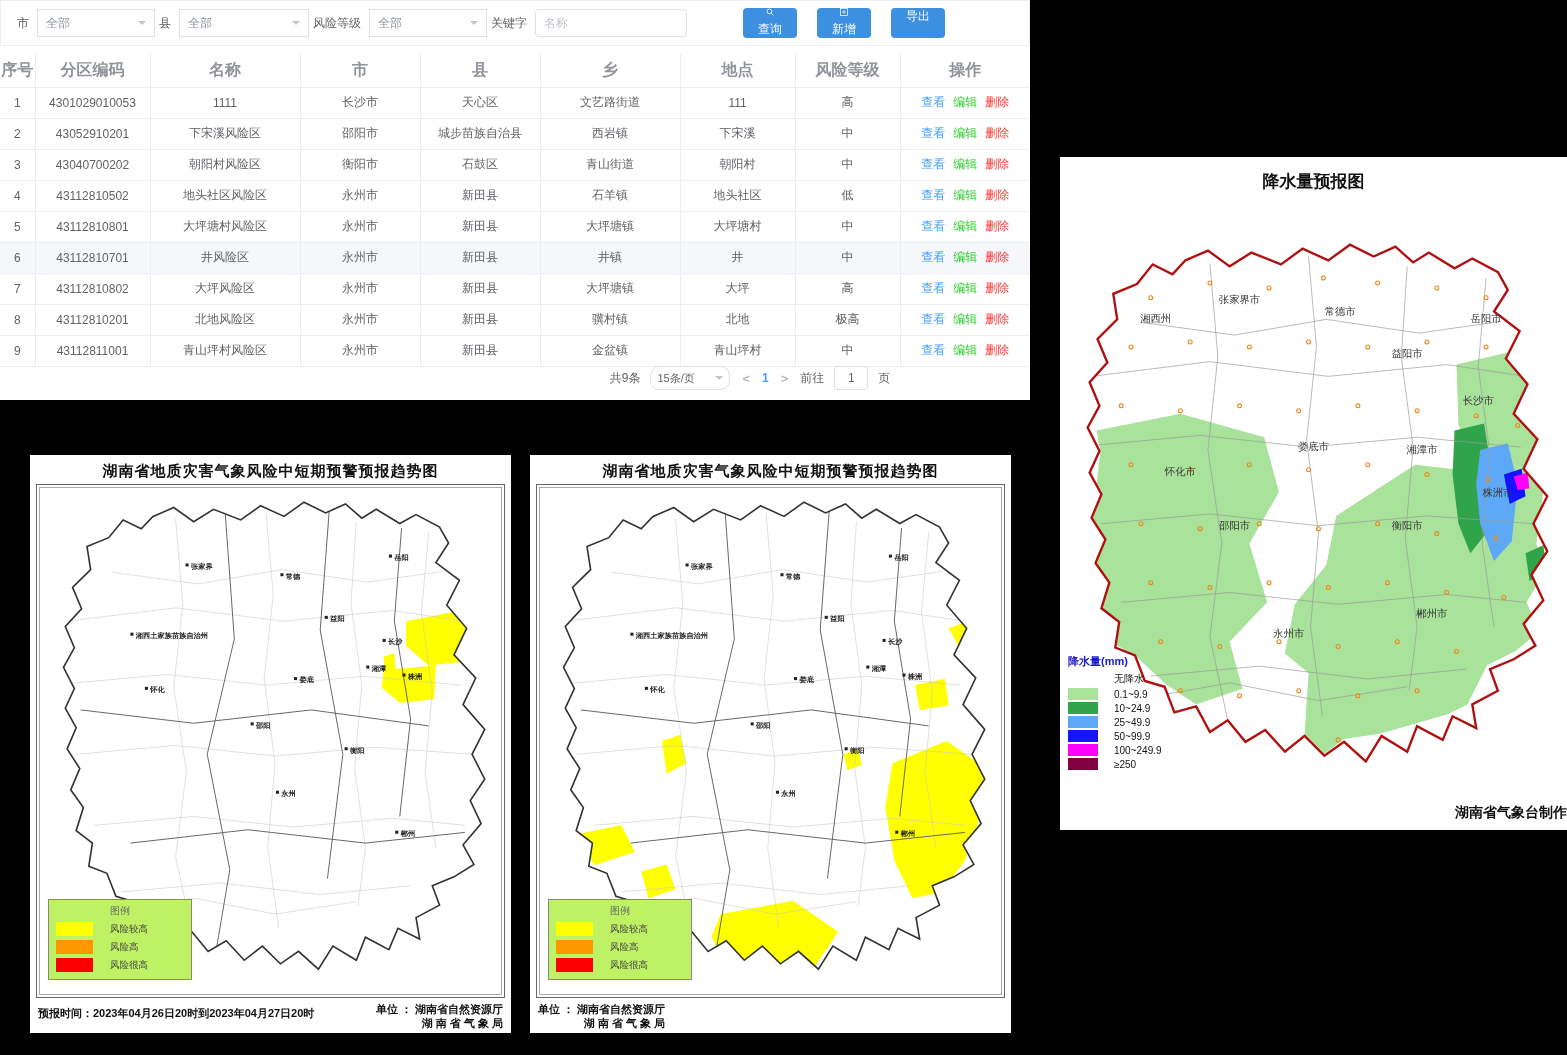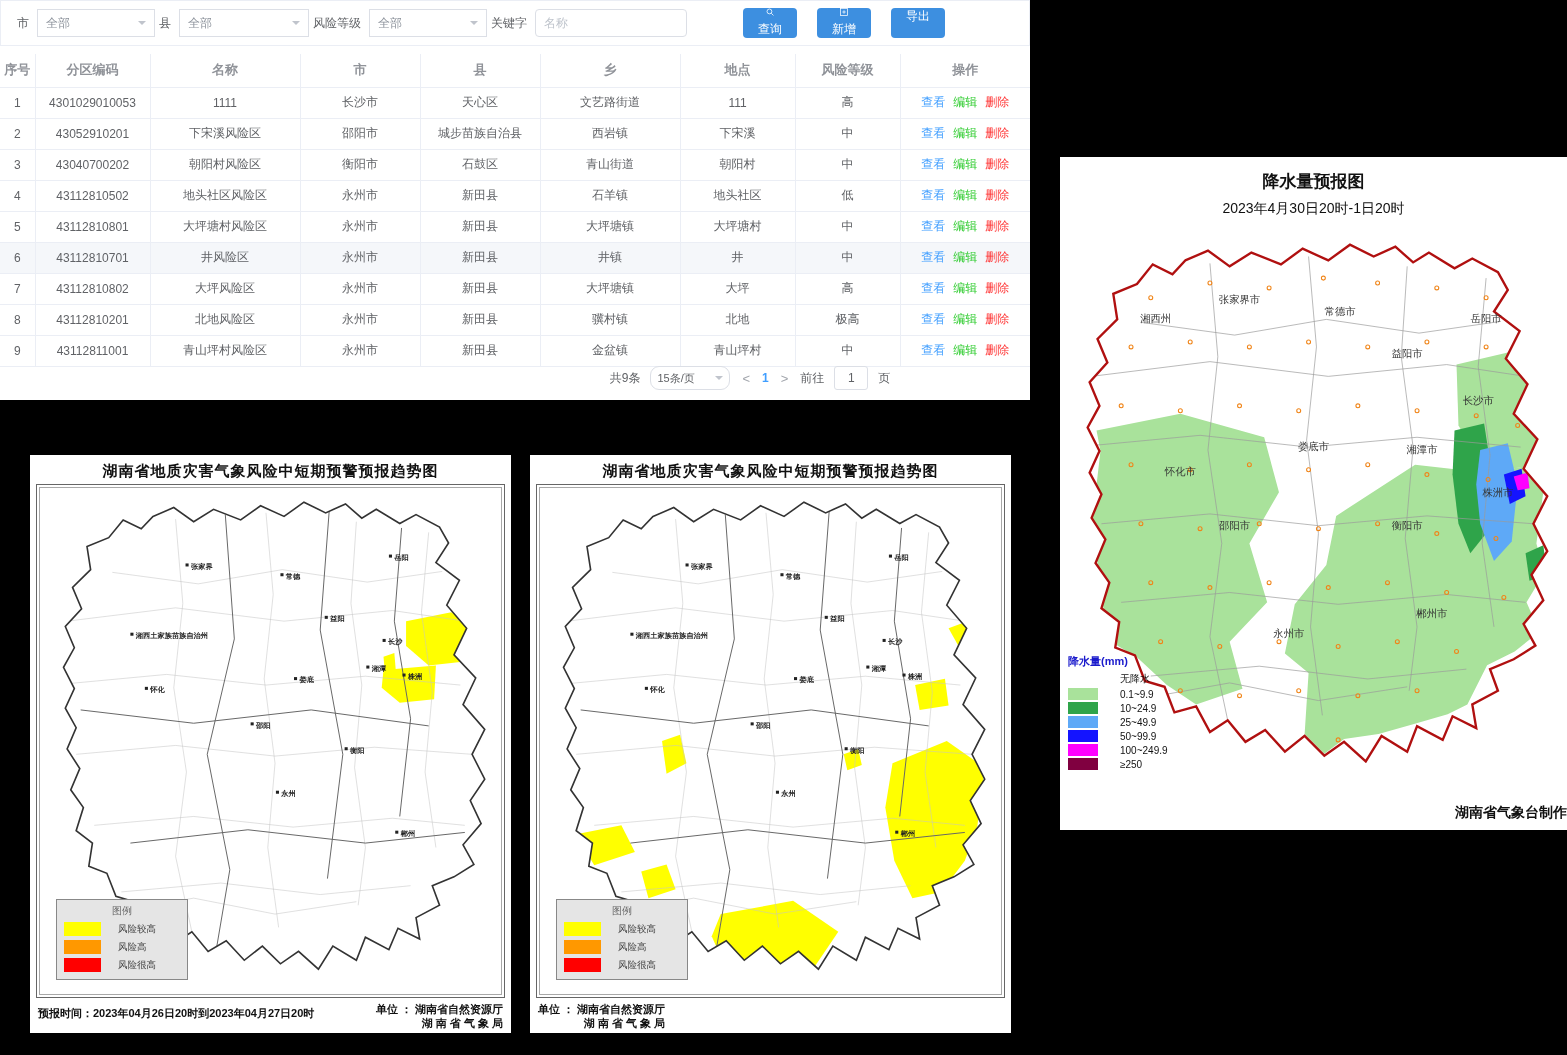--- a/index.html
+++ b/index.html
@@ -19,21 +19,21 @@
   .kw-input { width:152px; height:28px; border:1px solid #dcdfe6; border-radius:4px; font-size:12px;
               padding:0 8px; color:#606266; outline:none; }
   .kw-input::placeholder { color:#bfc4cc; }
   .btn { height:30px; background:#3d8fe0; color:#fff; border:none; border-radius:4px; font-size:12px;
          padding:0 15px; display:inline-flex; align-items:center; gap:5px; cursor:pointer;flex-direction:column; }
   .btn-search { margin-left:56px; }
   .btn + .btn { margin-left:20px; }
   .btn svg { display:block; }
 
   table.data { width:100%; border-collapse:collapse; table-layout:fixed; margin-top:8px; }
-  table.data th { height:33px; font-size:13px; font-weight:bold; color:#909399; text-align:center;
+  table.data th { height:33px; font-size:16px; font-weight:bold; color:#909399; text-align:center;
                   border-bottom:1px solid #ebeef5; border-right:1px solid #ebeef5; background:#fff;
                   overflow:hidden; white-space:nowrap; }
   table.data td { height:31px; font-size:12px; color:#606266; text-align:center;
                   border-bottom:1px solid #ebeef5; border-right:1px solid #ebeef5;
                   overflow:hidden; white-space:nowrap; }
   table.data th:last-child, table.data td:last-child { border-right:none; }
   tr.row-hover td { background:#f5f7fa; }
   .a-link { cursor:pointer; margin:0 4px; }
   .a-view { color:#409EFF; }
   .a-edit { color:#2fcc2f; }
@@ -49,39 +49,39 @@
               font-size:12px; color:#606266; outline:none; }
 
   
   .trend-card { position:absolute; top:455px; width:481px; height:578px; background:#fff; }
   #trendA { left:30px; } #trendB { left:530px; }
   .trend-title { font-size:15px; font-weight:bold; color:#111; text-align:center; padding-top:7px;
                  letter-spacing:1px; }
   .map-box { position:absolute; left:6px; right:6px; top:29px; height:514px; border:1px solid #666; padding:2px; }
   .map-inner { width:100%; height:100%; border:1px solid #a8a8a8; position:relative; }
   .trend-svg { width:100%; height:100%; display:block; }
-  .legend { position:absolute; left:16px; bottom:14px; width:132px; border:1px solid #888; background:#e5e5e5;
+  .legend { position:absolute; left:8px; bottom:14px; width:144px; border:1px solid #888; background:#bef264;
             padding:4px 7px 7px; }
   .legend-title { text-align:center; font-size:10px; color:#666; margin-bottom:2px; }
   .legend-row { display:flex; align-items:center; gap:17px; margin-top:4px; }
   .legend-swatch { width:37px; height:14px; flex:none; }
   .legend-label { font-size:9.5px; color:#444; }
   .trend-footer { position:absolute; left:8px; right:8px; top:547px; display:flex;
                   justify-content:space-between; color:#111; font-weight:bold; }
   .tf-left { font-size:11px; padding-top:4px; }
   .tf-right { font-size:11px; text-align:right; line-height:1.3; }
 
   
   .precip-card { position:absolute; left:1060px; top:157px; width:507px; height:673px; background:#fff; }
   .p-title { text-align:center; font-size:17px; font-weight:bold; color:#111; padding-top:13px; }
   .p-sub { text-align:center; font-size:14px; color:#111; margin-top:7px; }
   .precip-svg { position:absolute; left:2px; top:72px; width:503px; height:560px; display:block; }
   .p-legend { position:absolute; left:8px; top:497px; width:150px; }
   .p-legend-title { font-size:11px; font-weight:bold; color:#1a1acc; margin-bottom:3px; }
-  .p-row { display:flex; align-items:center; gap:22px; margin-top:2px; }
+  .p-row { display:flex; align-items:center; gap:16px; margin-top:2px; }
   .p-swatch { width:30px; height:12px; flex:none; }
   .p-label { font-size:10px; color:#111; }
   .p-credit { position:absolute; right:0; bottom:8px; font-size:14px; font-weight:bold; color:#111; }
 </style>
 </head>
 <body>
 
 <div class="table-panel">
   <div class="filter-bar">
     <span class="flabel">市</span>
@@ -444,21 +444,20 @@
   <div class="trend-footer">
     <div class="tf-right">
       <div>单位 ：  湖南省自然资源厅</div>
       <div>湖 南 省 气 象 局</div>
     </div>
   </div>
 </div>
 
 <div class="precip-card">
   <div class="p-title">降水量预报图</div>
-  <div class="p-sub">2023年4月30日20时-1日20时</div>
   <svg class="precip-svg" id="svgP" viewBox="0 0 510 570" preserveAspectRatio="none">
       <defs>
         <clipPath id="clipP">
           <path d="M125,32 L148,22 L170,38 L192,24 L222,36 L244,20 L270,32 L292,16 L316,28 L338,18 L356,34 L372,24 L398,40 L416,30 L442,44 L452,62 L438,84 L464,104 L450,132 L472,158 L458,188 L482,214 L468,244 L492,272 L478,300 L492,328 L476,352 L488,378 L468,402 L480,424 L458,438 L434,448 L442,470 L416,484 L420,508 L396,496 L386,520 L360,506 L350,532 L324,516 L308,542 L286,522 L266,536 L246,516 L226,532 L206,510 L186,522 L168,500 L150,512 L136,486 L114,492 L104,466 L84,460 L74,434 L54,426 L58,400 L40,386 L48,360 L34,340 L44,316 L30,294 L40,270 L28,248 L38,226 L26,202 L38,180 L28,156 L46,136 L36,112 L56,92 L52,66 L76,56 L92,36 L112,46 Z"></path>
         </clipPath>
       </defs>
       <path d="M125,32 L148,22 L170,38 L192,24 L222,36 L244,20 L270,32 L292,16 L316,28 L338,18 L356,34 L372,24 L398,40 L416,30 L442,44 L452,62 L438,84 L464,104 L450,132 L472,158 L458,188 L482,214 L468,244 L492,272 L478,300 L492,328 L476,352 L488,378 L468,402 L480,424 L458,438 L434,448 L442,470 L416,484 L420,508 L396,496 L386,520 L360,506 L350,532 L324,516 L308,542 L286,522 L266,536 L246,516 L226,532 L206,510 L186,522 L168,500 L150,512 L136,486 L114,492 L104,466 L84,460 L74,434 L54,426 L58,400 L40,386 L48,360 L34,340 L44,316 L30,294 L40,270 L28,248 L38,226 L26,202 L38,180 L28,156 L46,136 L36,112 L56,92 L52,66 L76,56 L92,36 L112,46 Z" fill="#ffffff" stroke="none"></path>
       <g clip-path="url(#clipP)">
         <path d="M35,205 L120,188 L205,212 L220,268 L190,320 L208,380 L170,420 L183,468 L136,484 L106,464 L76,436 L56,424 L42,386 L36,340 L31,295 L39,226 Z" fill="#a9e29b"></path>
         <path d="M278,292 L358,240 L430,248 L492,238 L481,320 L489,350 L471,380 L484,410 L459,430 L431,444 L411,484 L391,494 L356,504 L321,514 L286,519 L266,534 L246,514 L250,452 L226,432 L236,382 L268,342 Z" fill="#a9e29b"></path>

